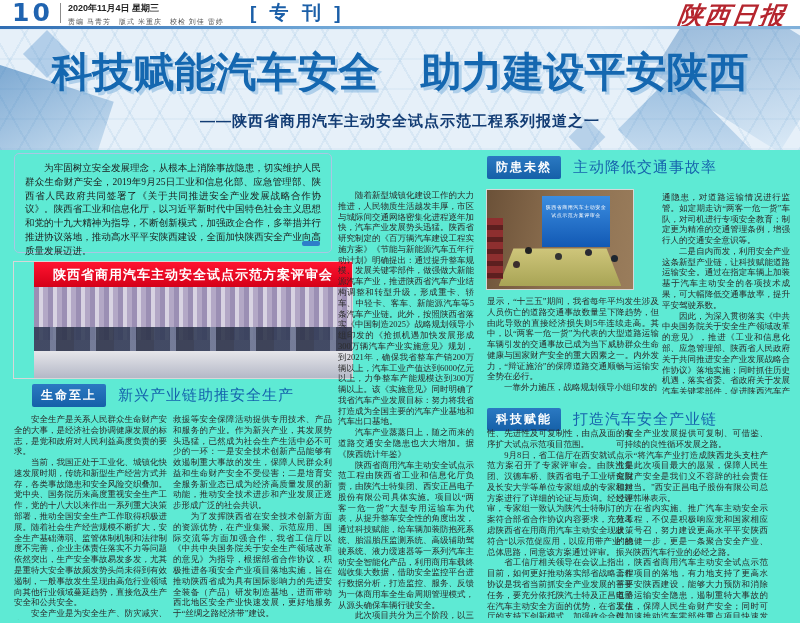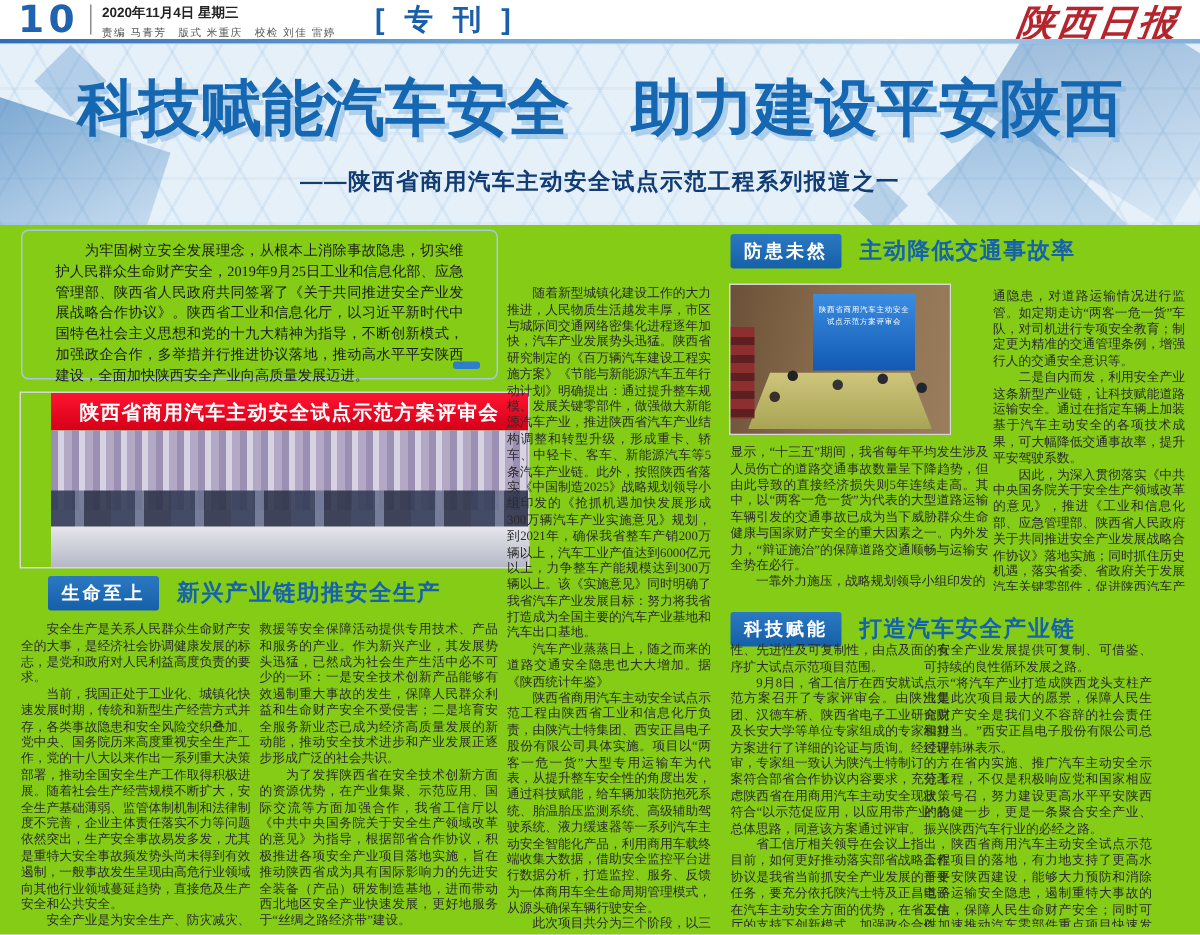--- a/index.html
+++ b/index.html
@@ -1,16 +1,16 @@
 <!DOCTYPE html>
 <html><head>
 <meta charset="utf-8">
 <style>
   html,body{margin:0;padding:0;background:#e9e9e9;}
-  .page{position:relative;width:800px;height:623px;background:#84cc16;overflow:hidden;
+  .page{position:relative;width:800px;height:623px;background:#5eead4;overflow:hidden;
         font-family:"Liberation Sans",sans-serif;}
   
   .topbar{position:absolute;left:0;top:0;width:800px;height:26px;background:#fff;}
   .pagenum{position:absolute;left:12px;top:-2px;font-size:25px;font-weight:900;color:#1f63b0;
            letter-spacing:3px;font-family:"DejaVu Sans",sans-serif;}
   .vline{position:absolute;left:60px;top:3px;width:1px;height:20px;background:#8c8c8c;}
   .dateblock{position:absolute;left:68px;top:2px;}
   .date{font-size:9px;color:#222;font-weight:700;}
   .credits{font-size:7px;color:#555;margin-top:2px;letter-spacing:1px;}
   .seclabel{position:absolute;left:250px;top:0px;font-size:19px;font-weight:800;color:#1b5fa8;
@@ -39,42 +39,42 @@
            background:rgba(60,130,195,.28);}
   .headline{position:absolute;left:0;top:16px;width:800px;margin:0;text-align:center;
             font-size:41px;font-weight:900;color:#1467b0;letter-spacing:0px;
             text-shadow:3px 3px 0 rgba(130,180,222,.55);}
   .subhead{position:absolute;left:0;top:83px;width:800px;text-align:center;font-size:15px;
            font-weight:700;color:#123c74;letter-spacing:1px;}
   
   .col{position:absolute;font-size:8.5px;line-height:1.27;text-align:justify;color:#2b2b2b;
        white-space:pre-line;overflow:hidden;font-family:"Liberation Serif",serif;}
   .intro-box{position:absolute;left:14px;top:153px;width:318px;height:100px;
-             border:1px solid #a9c7e3;border-radius:5px;box-sizing:border-box;padding:8px 22px;}
+             border:1px solid #a9c7e3;border-radius:5px;box-sizing:border-box;padding:8px 10px;}
   .intro{margin:0;font-size:9.5px;line-height:1.45;text-align:justify;color:#1a1a1a;
          white-space:pre-line;font-family:"Liberation Serif",serif;}
   .endmark{position:absolute;left:302px;top:241px;width:18px;height:5px;background:#2e7ec9;
            border-radius:2px;}
   
   .photo1{position:absolute;left:14px;top:262px;width:318px;height:116px;margin:0;
           box-shadow:0 0 0 1px #d7d7d7;padding-left:20px;}
   .photo1-banner{height:25px;background:linear-gradient(180deg,#ff1430,#d40018);color:#fff;
                  font-weight:700;font-size:13px;text-align:center;line-height:25px;letter-spacing:1px;}
   .photo1-scene{position:relative;height:91px;background:#c9c2d6;overflow:hidden;}
   .p1-curtain{position:absolute;left:0;right:0;top:0;height:58%;
               background:repeating-linear-gradient(90deg,#9b8fb4 0 5px,#d8d3e2 5px 9px,#b3a8c6 9px 14px);}
   .p1-people{position:absolute;left:0;right:0;top:44%;height:28%;opacity:.88;
              background:repeating-linear-gradient(90deg,#303a55 0 16px,#6a7390 16px 22px,#2b3248 22px 40px);}
   .p1-table{position:absolute;left:0;right:0;bottom:0;height:30%;
             background:linear-gradient(180deg,#e6e6ea,#b4b8c7);}
   
   .sec-header{position:absolute;display:flex;align-items:center;gap:12px;}
   .badge{background:linear-gradient(180deg,#2b79c2,#1560a8);color:#fff;font-size:12px;
          font-weight:700;padding:3px 9px;letter-spacing:2px;border-radius:2px;}
-  .sec-title{color:#1563ac;font-size:15px;font-weight:700;letter-spacing:1px;}
+  .sec-title{color:#1563ac;font-size:15px;font-weight:400;letter-spacing:1px;}
   .sec1{left:4px;top:384px;width:318px;justify-content:center;}
   .sec2{left:487px;top:156px;text-align:center;}
   .sec3{left:487px;top:408px;}
   
   .col-a{left:14px;top:414px;width:153px;height:206px;}
   .col-b{left:173px;top:414px;width:159px;height:206px;}
   .col-mid{left:338px;top:190px;width:136px;height:430px;}
   .col-right-upper{left:662px;top:192px;width:128px;height:202px;}
   .col-under-photo{left:487px;top:296px;width:172px;height:98px;}
   .col-tech-a{left:487px;top:428px;width:146px;height:190px;}

